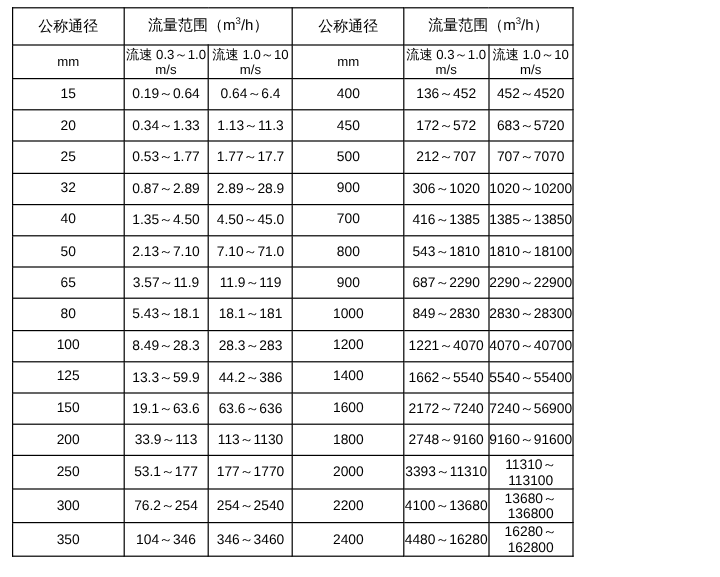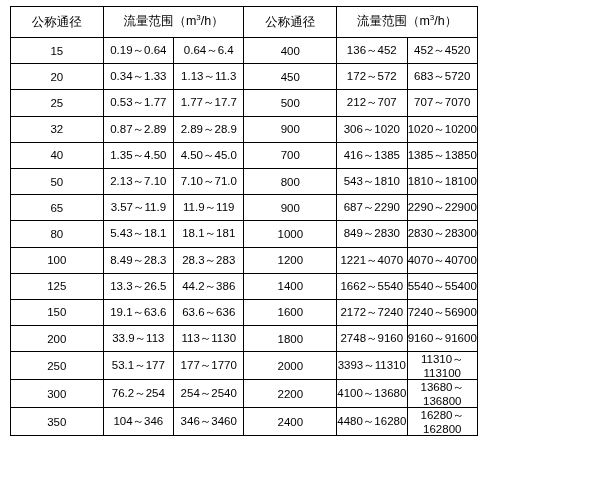--- a/index.html
+++ b/index.html
@@ -55,20 +55,28 @@
 </head>
 <body>
 
 <table id="flow-table">
   <tbody>
     <tr class="hdr-top">
       <td class="col-dn">公称通径</td>
       <td class="col-a" colspan="2"><span>流量范围（m</span><span class="sup">3</span><span>/h）</span></td>
       <td class="col-dn">公称通径</td>
       <td class="col-a" colspan="2"><span>流量范围（m</span><span class="sup">3</span><span>/h）</span></td>
+    </tr>
+    <tr class="hdr-sub">
+      <td class="col-dn unit-label">mm</td>
+      <td class="col-a">流速 0.3～1.0 m/s</td>
+      <td class="col-b">流速 1.0～10 m/s</td>
+      <td class="col-dn unit-label">mm</td>
+      <td class="col-a">流速 0.3～1.0 m/s</td>
+      <td class="col-b">流速 1.0～10 m/s</td>
     </tr>
 
     <tr class="data-row">
       <td>15</td>
       <td>0.19～0.64</td>
       <td>0.64～6.4</td>
       <td>400</td>
       <td>136～452</td>
       <td>452～4520</td>
     </tr>
@@ -131,21 +139,21 @@
     <tr class="data-row">
       <td>100</td>
       <td>8.49～28.3</td>
       <td>28.3～283</td>
       <td>1200</td>
       <td>1221～4070</td>
       <td>4070～40700</td>
     </tr>
     <tr class="data-row thick-top">
       <td>125</td>
-      <td>13.3～26.5</td>
+      <td>13.3～59.9</td>
       <td>44.2～386</td>
       <td>1400</td>
       <td>1662～5540</td>
       <td>5540～55400</td>
     </tr>
     <tr class="data-row">
       <td>150</td>
       <td>19.1～63.6</td>
       <td>63.6～636</td>
       <td>1600</td>

